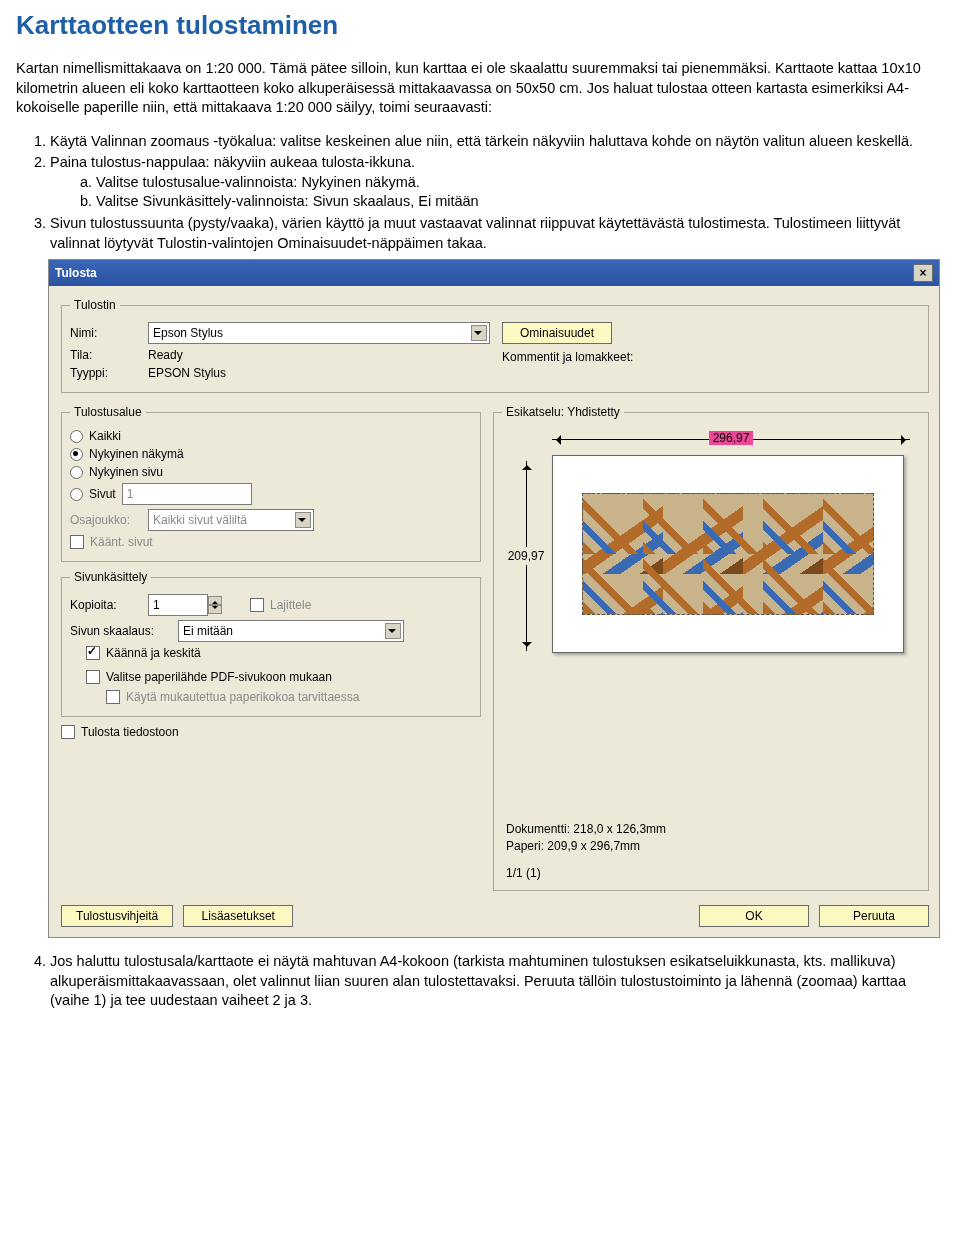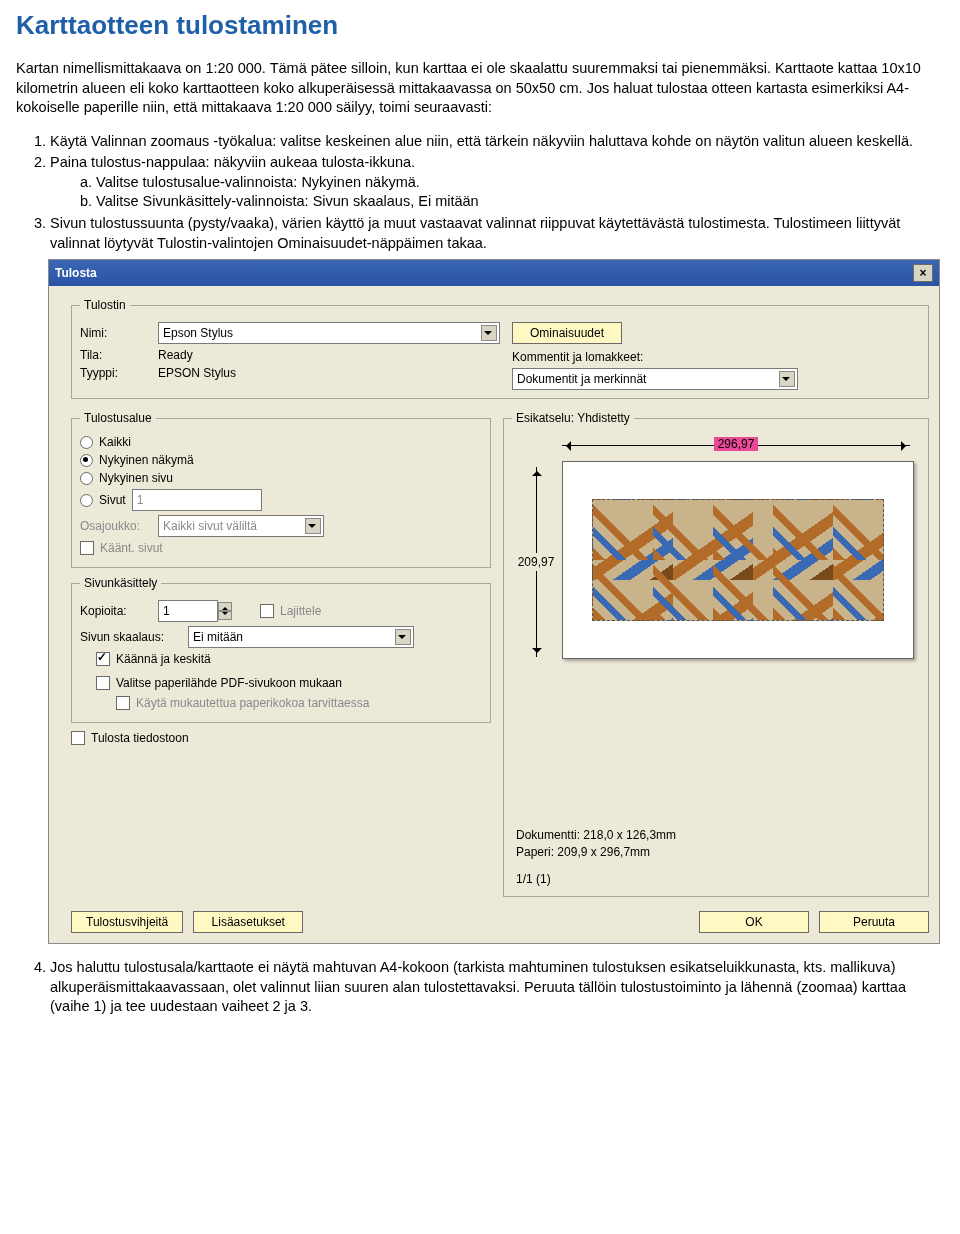--- a/index.html
+++ b/index.html
@@ -44,21 +44,21 @@
   }
   .titlebar .close {
     width: 18px; height: 16px;
     background: #d9d5c5;
     border: 1px solid #6a6a6a;
     color: #000;
     display: flex; align-items: center; justify-content: center;
     font-size: 12px;
     font-weight: bold;
   }
-  .dlg-body { padding: 8px 10px 10px 22px; }
+  .dlg-body { padding: 8px 10px 10px 12px; }
   fieldset {
     border: 1px solid #a9a79a;
     margin: 4px 0 8px 0;
     padding: 6px 8px 8px 8px;
   }
   legend { padding: 0 4px; }
   .cols { display: flex; gap: 12px; }
   .left { flex: 0 0 420px; }
   .right { flex: 1; }
   .row { display: flex; align-items: center; margin: 4px 0; gap: 8px; }
@@ -255,23 +255,20 @@
           <div class="row">
             <div class="lbl">Tyyppi:</div>
             <div>EPSON Stylus</div>
           </div>
         </div>
         <div class="right">
           <div class="row">
               <div class="btn">Ominaisuudet</div>
             </div>
           <div style="margin-top:6px">Kommentit ja lomakkeet:</div>
-          <div class="ddl" style="width:260px;margin-top:4px">
-            <span>Dokumentit ja merkinnät</span>
-          </div>
         </div>
       </div>
     </fieldset>
 
     <div class="cols">
       <div class="left">
         <fieldset>
           <legend>Tulostusalue</legend>
           <div class="radio">
               <div class="rcircle"></div>

